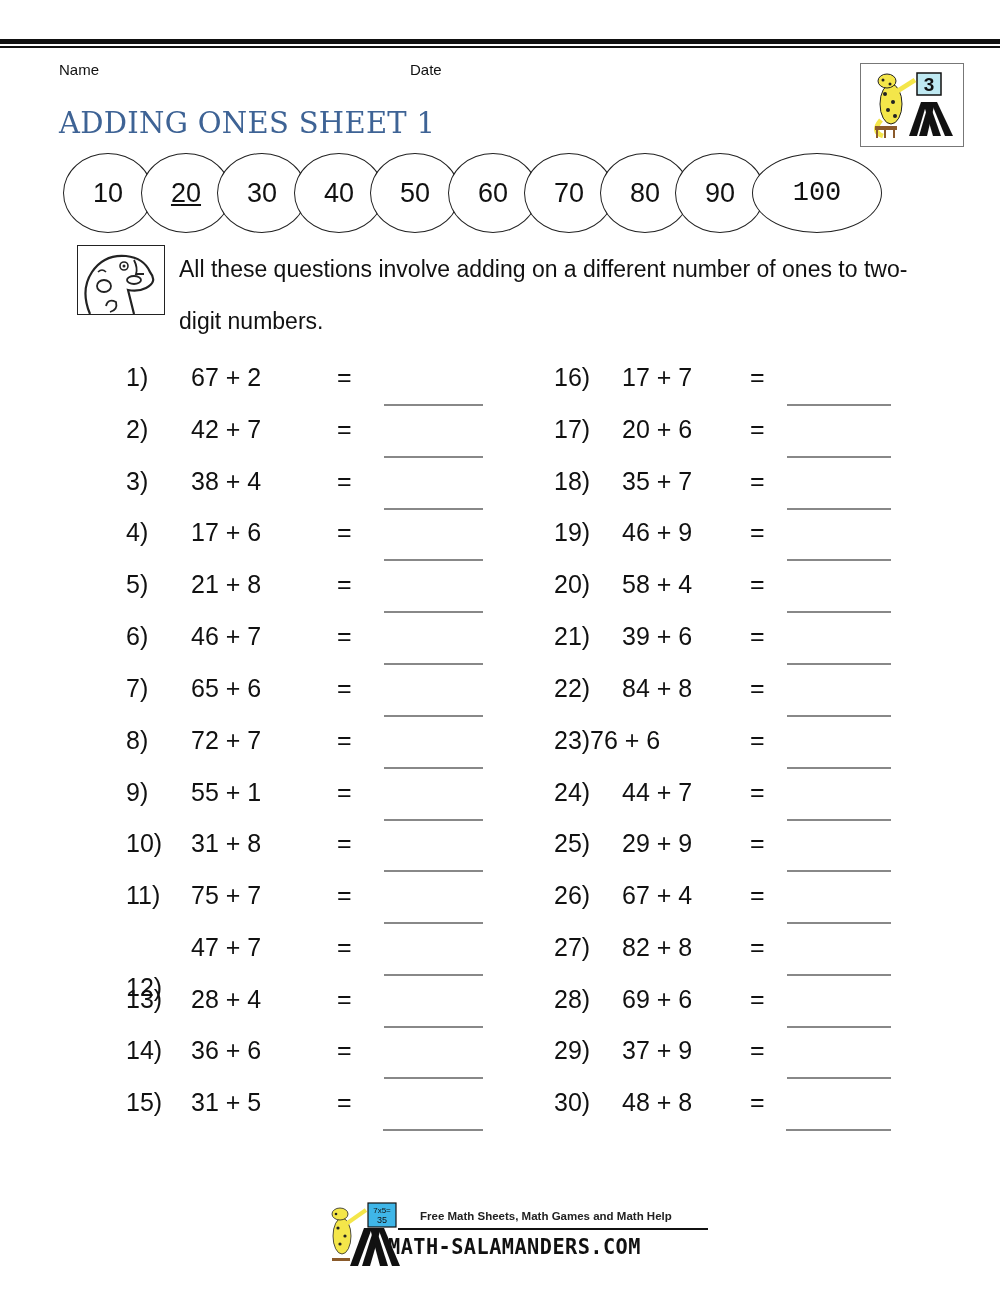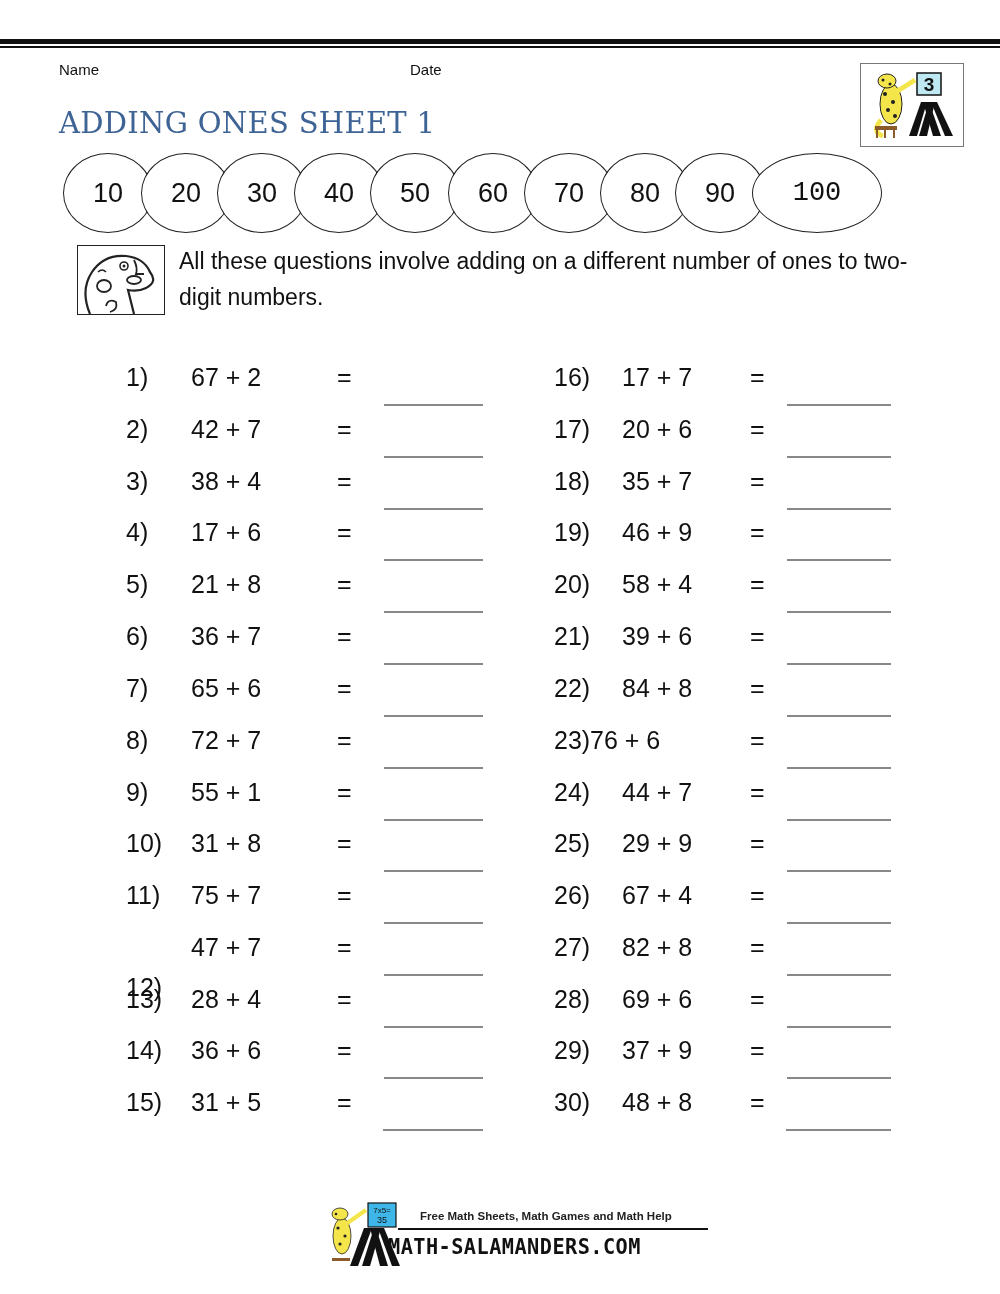--- a/index.html
+++ b/index.html
@@ -18,21 +18,21 @@
                 border: 1px solid #777; background: #fff; }
 
   .oval-row { position: absolute; left: 0; top: 0; }
   .oval { position: absolute; top: 153px; height: 78px; border: 1.3px solid #222; border-radius: 50%;
           background: #fff; display: flex; align-items: center; justify-content: center;
           font-size: 27px; }
 
   .intro-icon { position: absolute; left: 77px; top: 245px; width: 86px; height: 68px;
                 border: 1.5px solid #222; background: #fff; overflow: hidden; }
   .intro-text { position: absolute; left: 179px; top: 243px; width: 740px; font-size: 23px;
-                line-height: 36px; }
+                line-height: 52px; }
 
   .q { position: absolute; font-size: 25px; height: 30px; line-height: 30px; white-space: nowrap; }
   .ans-line { position: absolute; height: 1.5px; background: #888; }
 
   .footer-logo { position: absolute; left: 326px; top: 1200px; width: 386px; height: 70px; }
   .footer-tagline { position: absolute; left: 420px; top: 1210px; font-size: 11.5px; font-weight: bold; color: #222; white-space: nowrap; }
   .footer-rule { position: absolute; left: 398px; top: 1228px; width: 310px; height: 2px; background: #111; }
   .footer-site { position: absolute; left: 388px; top: 1234px; font-family: "DejaVu Sans Mono", monospace;
                  font-size: 22px; letter-spacing: 0.5px; color: #111; font-weight: bold; white-space: nowrap; transform: scaleX(0.92); transform-origin: left; }
 </style>
@@ -67,21 +67,21 @@
       <circle cx="29" cy="20" r="1.5" fill="#222"></circle>
     <rect x="14" y="62" width="22" height="4" fill="#8a5a2b"></rect>
     <line x1="16" y1="66" x2="16" y2="74" stroke="#8a5a2b" stroke-width="2"></line>
     <line x1="24" y1="66" x2="24" y2="74" stroke="#8a5a2b" stroke-width="2"></line>
     <line x1="33" y1="66" x2="33" y2="74" stroke="#8a5a2b" stroke-width="2"></line>
   </svg>
 </div>
 
 <div class="oval-row">
   <div class="oval" style="left:63px;width:88px;">10</div>
-  <div class="oval" style="left:141px;width:88px;">20</div>
+  <div class="oval" style="left:141px;width:88px;text-decoration:underline;">20</div>
   <div class="oval" style="left:217px;width:88px;">30</div>
   <div class="oval" style="left:294px;width:88px;">40</div>
   <div class="oval" style="left:370px;width:88px;">50</div>
   <div class="oval" style="left:448px;width:88px;">60</div>
   <div class="oval" style="left:524px;width:88px;">70</div>
   <div class="oval" style="left:600px;width:88px;">80</div>
   <div class="oval" style="left:675px;width:88px;">90</div>
   <div class="oval" style="left:752px;width:128px;font-family:Liberation Mono, monospace;">100</div>
 </div>
 
@@ -125,21 +125,21 @@
     <div class="ans-line" style="left:384px;top:559px;width:99px"></div>
   </div>
   <div>
     <span class="q" style="left:126px;top:569px">5)</span>
     <span class="q" style="left:191px;top:569px">21 + 8</span>
     <span class="q" style="left:337px;top:569px">=</span>
     <div class="ans-line" style="left:384px;top:611px;width:99px"></div>
   </div>
   <div>
     <span class="q" style="left:126px;top:621px">6)</span>
-    <span class="q" style="left:191px;top:621px">36 + 7</span>
+    <span class="q" style="left:191px;top:621px">46 + 7</span>
     <span class="q" style="left:337px;top:621px">=</span>
     <div class="ans-line" style="left:384px;top:663px;width:99px"></div>
   </div>
   <div>
     <span class="q" style="left:126px;top:673px">7)</span>
     <span class="q" style="left:191px;top:673px">65 + 6</span>
     <span class="q" style="left:337px;top:673px">=</span>
     <div class="ans-line" style="left:384px;top:715px;width:99px"></div>
   </div>
   <div>

